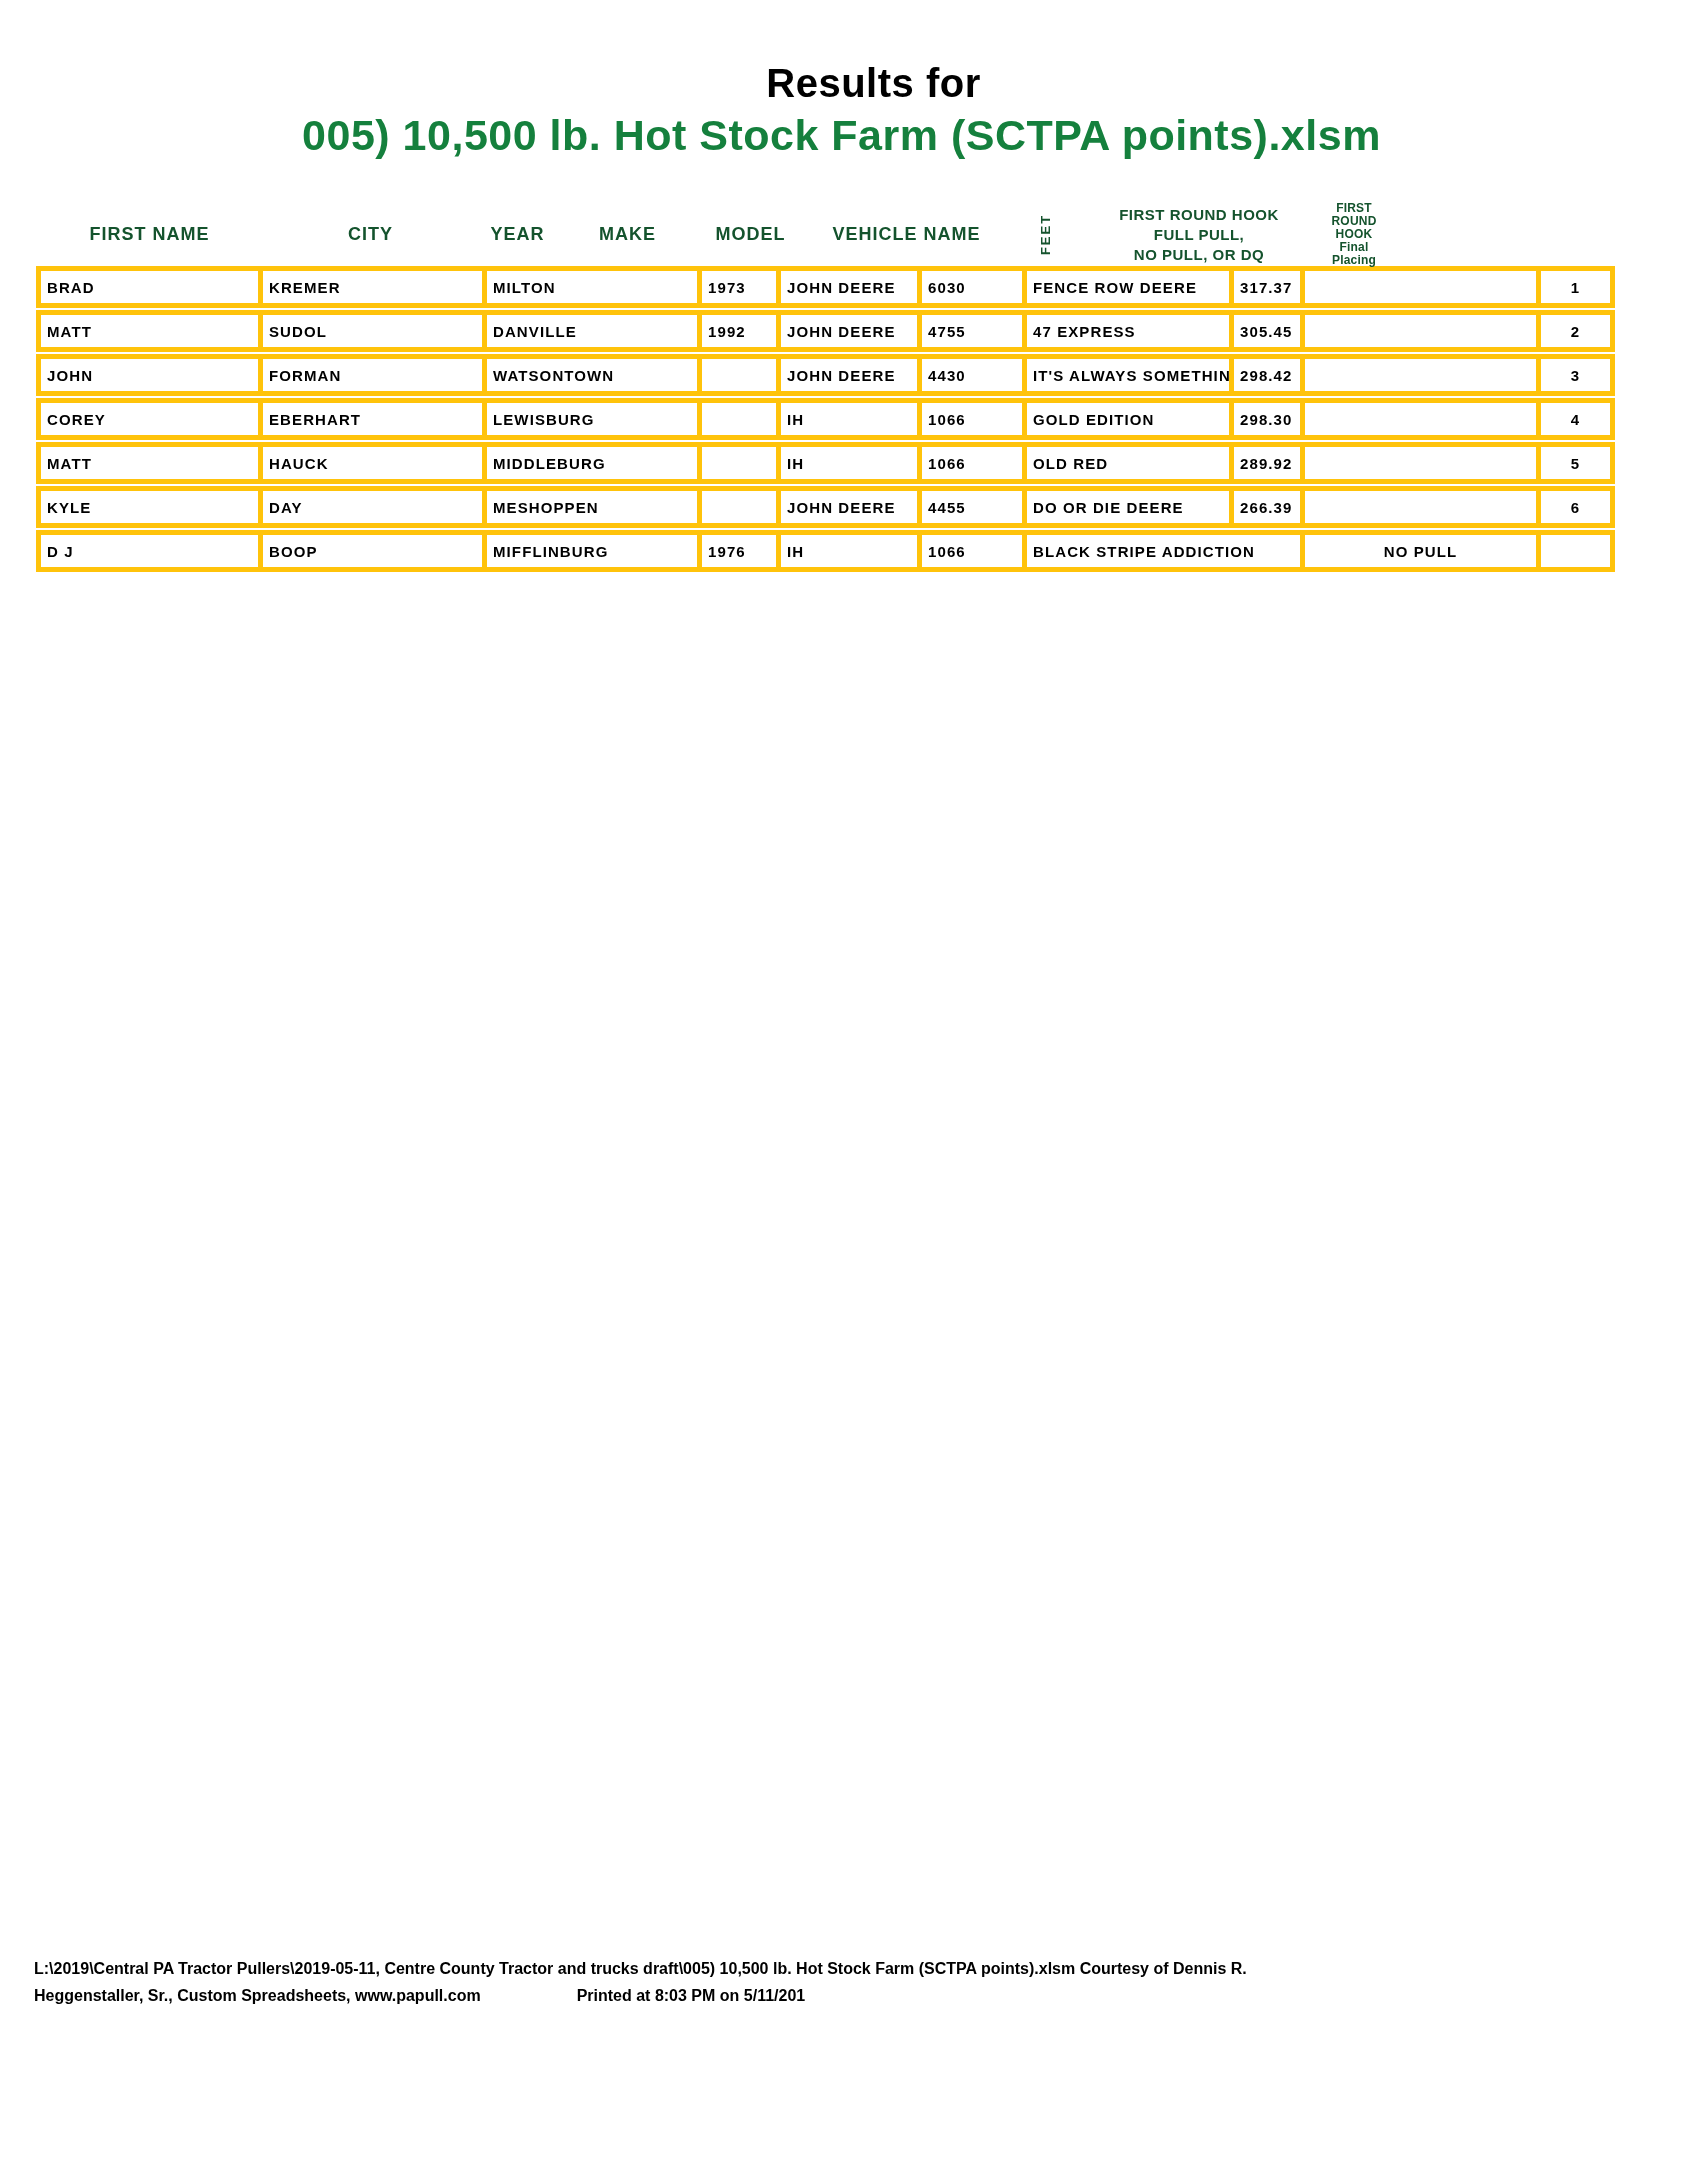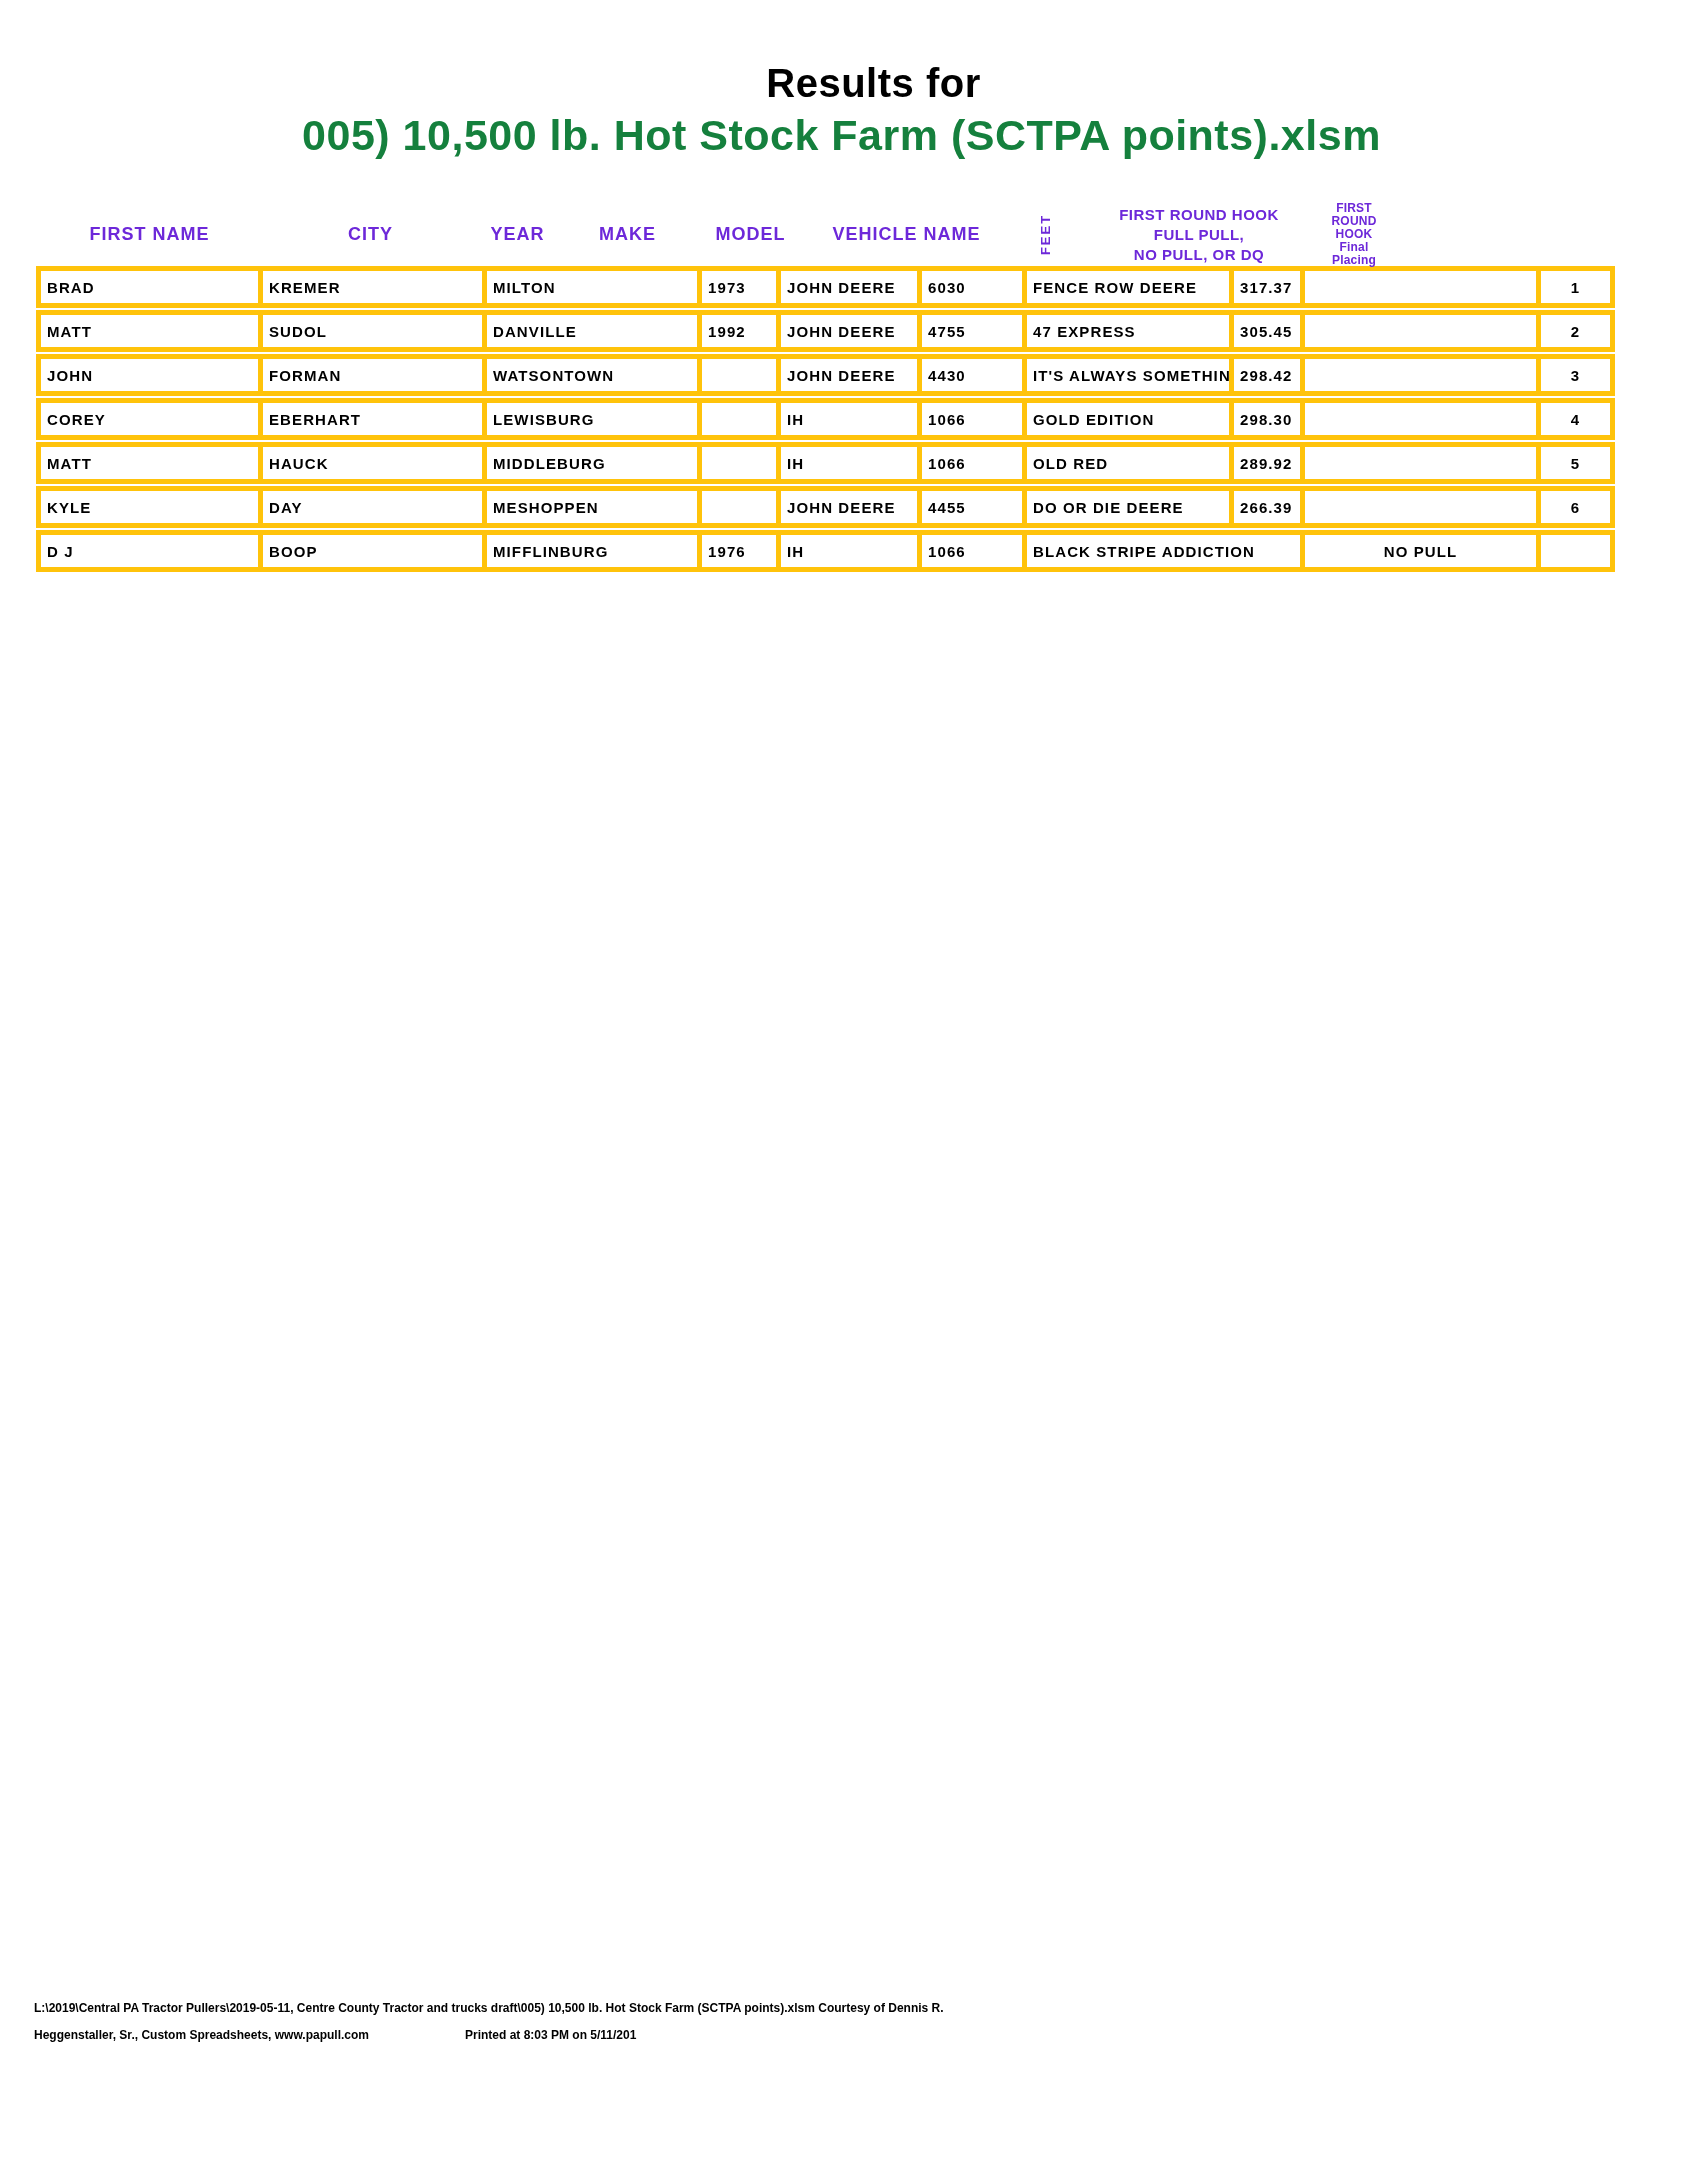--- a/index.html
+++ b/index.html
@@ -52,21 +52,21 @@
   .hcell {
     box-sizing: border-box;
     display: flex;
     align-items: center;
     justify-content: center;
     padding-top: 14px;
     text-align: center;
     font-weight: bold;
     font-size: 18px;
     letter-spacing: 1px;
-    color: #6d28d9;
+    color: #14532d;
     overflow: visible;
   }
   .hcell.multiline {
     font-size: 15px;
     line-height: 20px;
     white-space: pre-line;
     letter-spacing: 0.5px;
   }
   .hcell.small {
     font-size: 12px;
@@ -106,23 +106,23 @@
   table.results td:first-child {
     border-left: 5px solid #FFC30B;
   }
   table.results td.center {
     text-align: center;
     padding: 0;
   }
   .footer {
     position: absolute;
     left: 34px;
-    top: 1995px;
+    top: 1955px;
     width: 1584px;
-    font-size: 12px;
+    font-size: 16px;
     font-weight: bold;
     line-height: 27px;
     color: #000;
   }
   .footer-line2 {
     display: flex;
     align-items: center;
   }
   .printed-at {
     margin-left: 96px;

